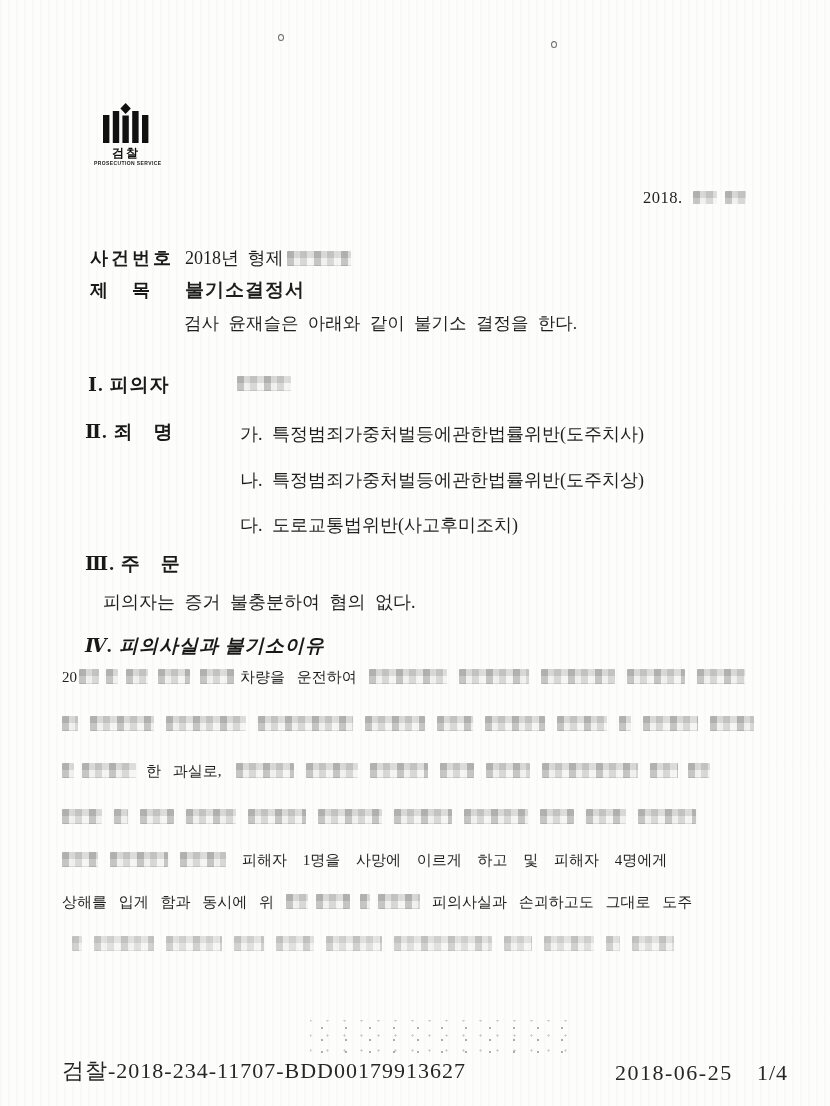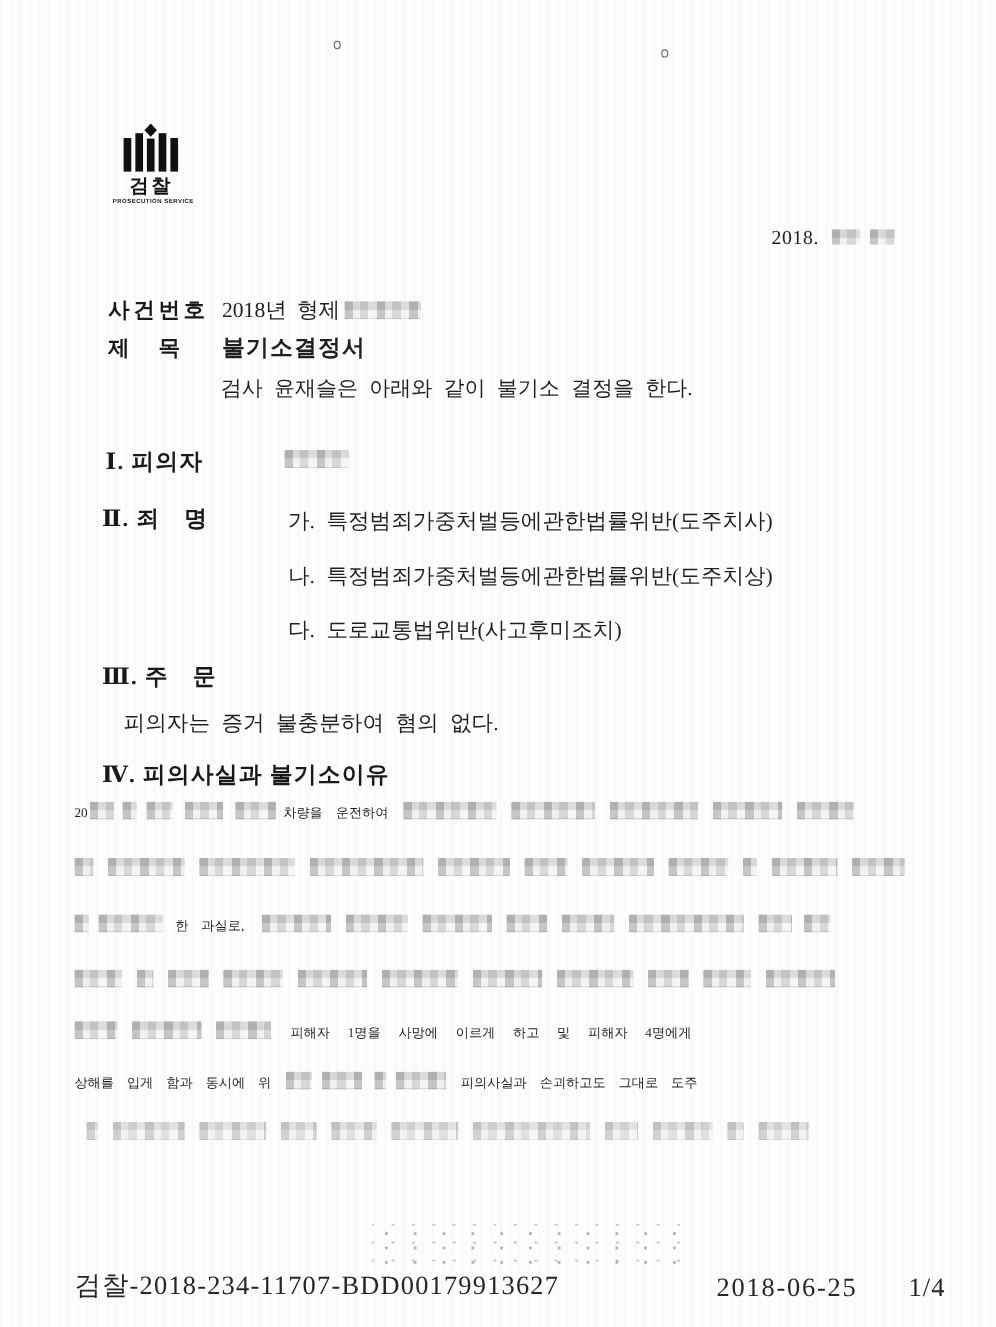--- a/index.html
+++ b/index.html
@@ -31,28 +31,28 @@
   .doc-title {
     font-family:"Liberation Sans","DejaVu Sans",sans-serif;
     font-weight:bold; font-size:29px; letter-spacing:2px; word-spacing:9px; color:#161616;
   }
   .h { font-weight:bold; font-size:19px; letter-spacing:1px; color:#191919; }
   .label { font-weight:bold; font-size:18px; letter-spacing:3px; color:#191919; }
   .val { font-size:18px; word-spacing:4px; }
   .val-b { font-weight:bold; font-size:19px; letter-spacing:1px; }
   .meta-sentence { font-size:17.5px; word-spacing:5px; }
   .item { font-size:18px; word-spacing:5px; }
-  .body-line { font-size:11px; word-spacing:8px; }
+  .body-line { font-size:15px; word-spacing:8px; }
   .body-line.wide { word-spacing:12px; }
   .date-line { font-size:16.5px; letter-spacing:.5px; }
   .footer-text { font-size:22px; letter-spacing:1px; color:#262626; }
 
   
   .logo { text-align:center; width:64px; }
-  .logo-kr { font-family:"Liberation Sans","DejaVu Sans",sans-serif; font-weight:bold; font-size:16px; letter-spacing:2px; color:#111; line-height:1.1; }
+  .logo-kr { font-family:"Liberation Sans","DejaVu Sans",sans-serif; font-weight:bold; font-size:12px; letter-spacing:2px; color:#111; line-height:1.1; }
   .logo-en { font-family:"Liberation Sans","DejaVu Sans",sans-serif; font-weight:bold; font-size:5px; letter-spacing:.4px; color:#222; line-height:1.2; }
 
   .speck { position:absolute; width:4px; height:5px; border:1px solid #4a4a4a; border-radius:50%; opacity:.8; }
 
   .dot-field {
     position:absolute; left:310px; top:1020px; width:265px; height:40px; opacity:.55;
     background-image:
       radial-gradient(circle, #6f6f6f 1px, transparent 1.4px),
       radial-gradient(circle, #9a9a9a .9px, transparent 1.2px);
     background-size:24px 12px, 17px 15px;
@@ -104,21 +104,21 @@
   </div>
 
   <div class="abs h" style="left:85px; top:419px;text-align:center;">Ⅱ. 죄　명</div>
   <div class="abs item" style="left:240px; top:422px;">가. 특정범죄가중처벌등에관한법률위반(도주치사)</div>
   <div class="abs item" style="left:240px; top:468px;">나. 특정범죄가중처벌등에관한법률위반(도주치상)</div>
   <div class="abs item" style="left:240px; top:513px;">다. 도로교통법위반(사고후미조치)</div>
 
   <div class="abs h" style="left:85px; top:551px;">Ⅲ. 주　문</div>
   <div class="abs item" style="left:103px; top:590px;">피의자는 증거 불충분하여 혐의 없다.</div>
 
-  <div class="abs h" style="left:85px; top:633px;">Ⅳ. 피의사실과 불기소이유</div>
+  <div class="abs h" style="left:85px; top:633px;font-style:italic;">Ⅳ. 피의사실과 불기소이유</div>
 
   <div class="abs body-line" style="left:62px; top:668px;">
     <span>20</span><span class="rd" style="width:20px; margin-left:2px; margin-right:7px;"></span><span class="rd" style="width:12px; margin-right:8px;"></span><span class="rd" style="width:22px; margin-right:10px;"></span><span class="rd" style="width:32px; margin-right:10px;"></span><span class="rd" style="width:34px; margin-right:6px;"></span><span>차량을 운전하여</span><span class="rd" style="width:78px; margin-left:12px;"></span><span class="rd" style="width:70px;"></span><span class="rd" style="width:74px;"></span><span class="rd" style="width:58px;"></span><span class="rd last" style="width:48px;"></span>
   </div>
 
   <div class="abs" style="left:62px; top:715px;">
     <span class="rd" style="width:16px;"></span><span class="rd" style="width:64px;"></span><span class="rd" style="width:80px;"></span><span class="rd" style="width:95px;"></span><span class="rd" style="width:60px;"></span><span class="rd" style="width:36px;"></span><span class="rd" style="width:60px;"></span><span class="rd" style="width:50px;"></span><span class="rd" style="width:12px;"></span><span class="rd" style="width:55px;"></span><span class="rd last" style="width:44px;"></span>
   </div>
 
   <div class="abs body-line" style="left:62px; top:762px;">
@@ -137,16 +137,16 @@
     <span>상해를 입게 함과 동시에 위</span><span class="rd" style="width:22px; margin-left:12px; margin-right:8px;"></span><span class="rd" style="width:34px; margin-right:10px;"></span><span class="rd" style="width:10px; margin-right:8px;"></span><span class="rd" style="width:42px; margin-right:12px;"></span><span>피의사실과 손괴하고도 그대로 도주</span>
   </div>
 
   <div class="abs rd-light" style="left:72px; top:935px;">
     <span class="rd" style="width:10px;"></span><span class="rd" style="width:60px;"></span><span class="rd" style="width:56px;"></span><span class="rd" style="width:30px;"></span><span class="rd" style="width:38px;"></span><span class="rd" style="width:56px;"></span><span class="rd" style="width:98px;"></span><span class="rd" style="width:28px;"></span><span class="rd" style="width:50px;"></span><span class="rd" style="width:14px;"></span><span class="rd last" style="width:42px;"></span>
   </div>
 
   <div class="dot-field"></div>
 
   <div class="abs footer-text" style="left:62px; top:1056px;">검찰-2018-234-11707-BDD00179913627</div>
-  <div class="abs footer-text" style="left:597px; top:1060px; letter-spacing:1.5px;">2018-06-25</div>
+  <div class="abs footer-text" style="left:615px; top:1060px; letter-spacing:1.5px;">2018-06-25</div>
   <div class="abs footer-text" style="left:757px; top:1060px;">1/4</div>
 
 </div>
 
 </body></html>

